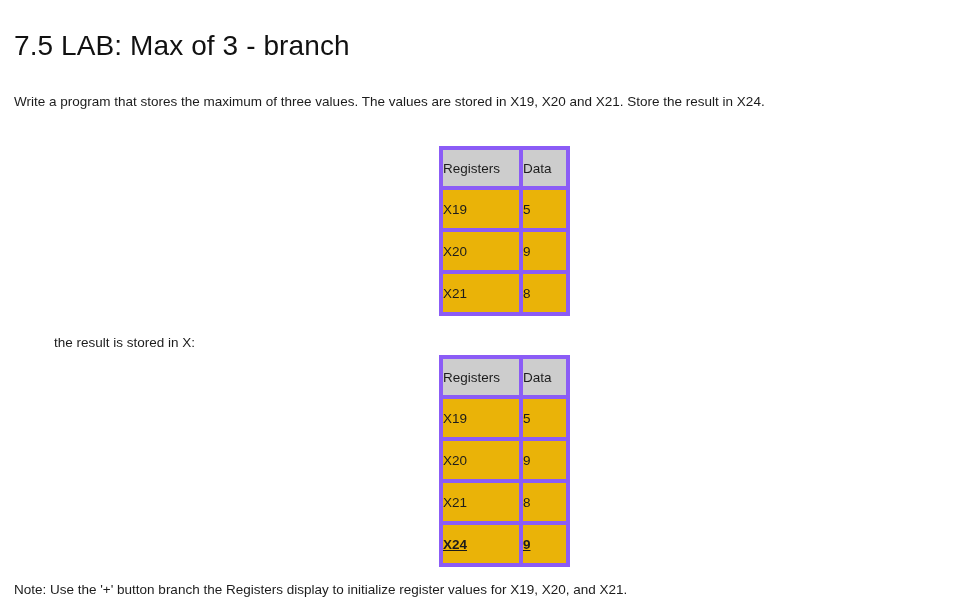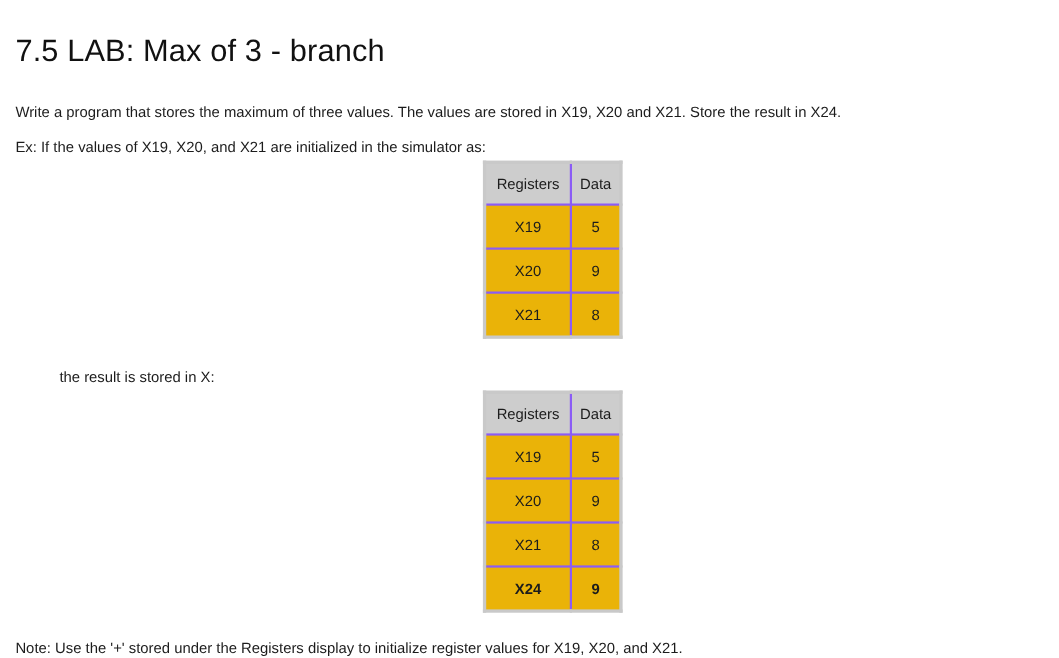--- a/index.html
+++ b/index.html
@@ -57,54 +57,54 @@
 
   table.reg-table {
     border-collapse: collapse;
     border: 3px solid #c9c9c9;
     background: #fafafa;
     font-size: 13.5px;
     color: #1c1c1c;
   }
   table.reg-table th,
   table.reg-table td {
-    border: 2px solid #8b5cf6;
-    text-align: center;
+    border: 4px solid #8b5cf6;
+    text-align: left;
     vertical-align: middle;
     font-weight: normal;
     padding: 0;
   }
   table.reg-table th {
     background: #cdcdcd;
     height: 36px;
     color: #1c1c1c;
   }
   table.reg-table td {
     background: #eab308;
     height: 38px;
   }
   table.reg-table th.col-registers,
   table.reg-table td.col-registers { width: 76px; }
   table.reg-table th.col-data,
   table.reg-table td.col-data { width: 43px; }
 
   table.reg-table tr.row-highlight td {
     font-weight: bold;
+    text-decoration: underline;
   }
 </style>
 </head>
 <body>
 
 <div class="page">
 
   <h1 class="lab-title">7.5 LAB: Max of 3 - branch</h1>
 
   <p class="para para-intro">Write a program that stores the maximum of three values. The values are stored in X19, X20 and X21. Store the result in X24.</p>
 
-  <p class="para para-ex">Ex: If the values of X19, X20, and X21 are initialized in the simulator as:</p>
 
   <div class="reg-table-wrap first">
     <table class="reg-table">
       <thead>
         <tr>
           <th class="col-registers">Registers</th>
           <th class="col-data">Data</th>
         </tr>
       </thead>
       <tbody>
@@ -148,15 +148,15 @@
           <td class="col-data">8</td>
         </tr>
         <tr class="row-highlight">
           <td class="col-registers">X24</td>
           <td class="col-data">9</td>
         </tr>
       </tbody>
     </table>
   </div>
 
-  <p class="para para-note">Note: Use the '+' stored under the Registers display to initialize register values for X19, X20, and X21.</p>
+  <p class="para para-note">Note: Use the '+' button branch the Registers display to initialize register values for X19, X20, and X21.</p>
 
 </div>
 
 </body></html>

